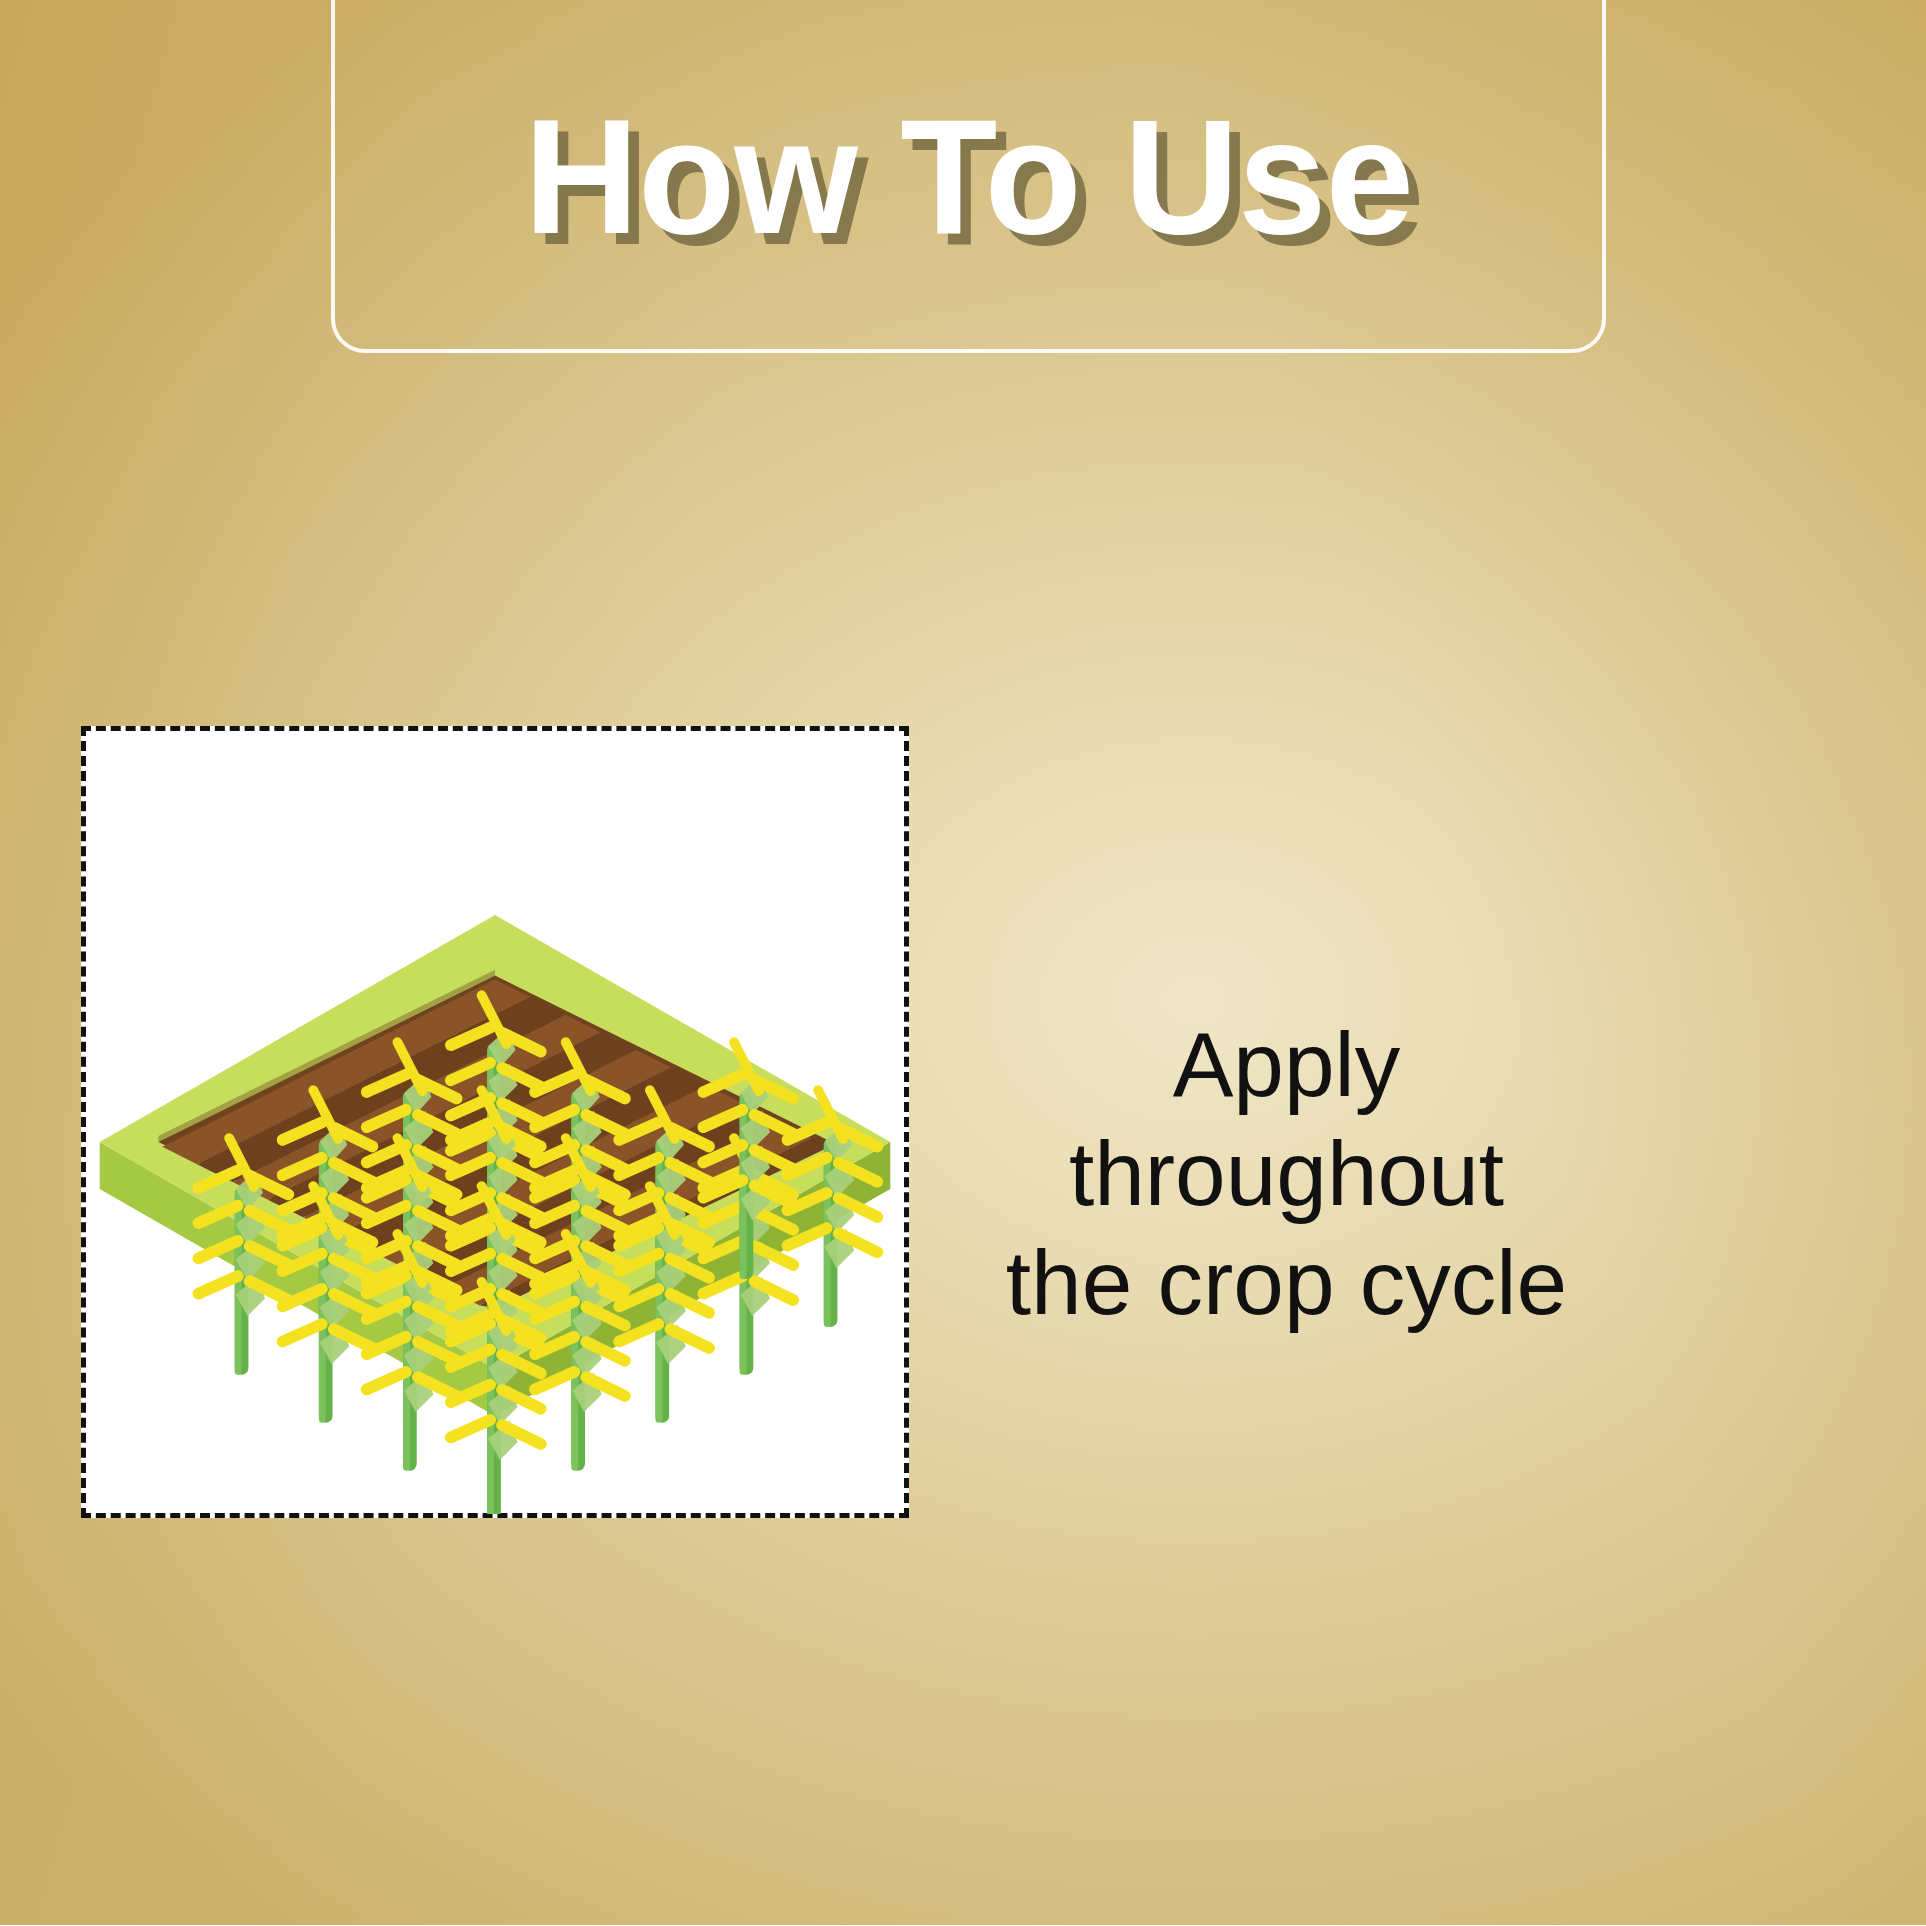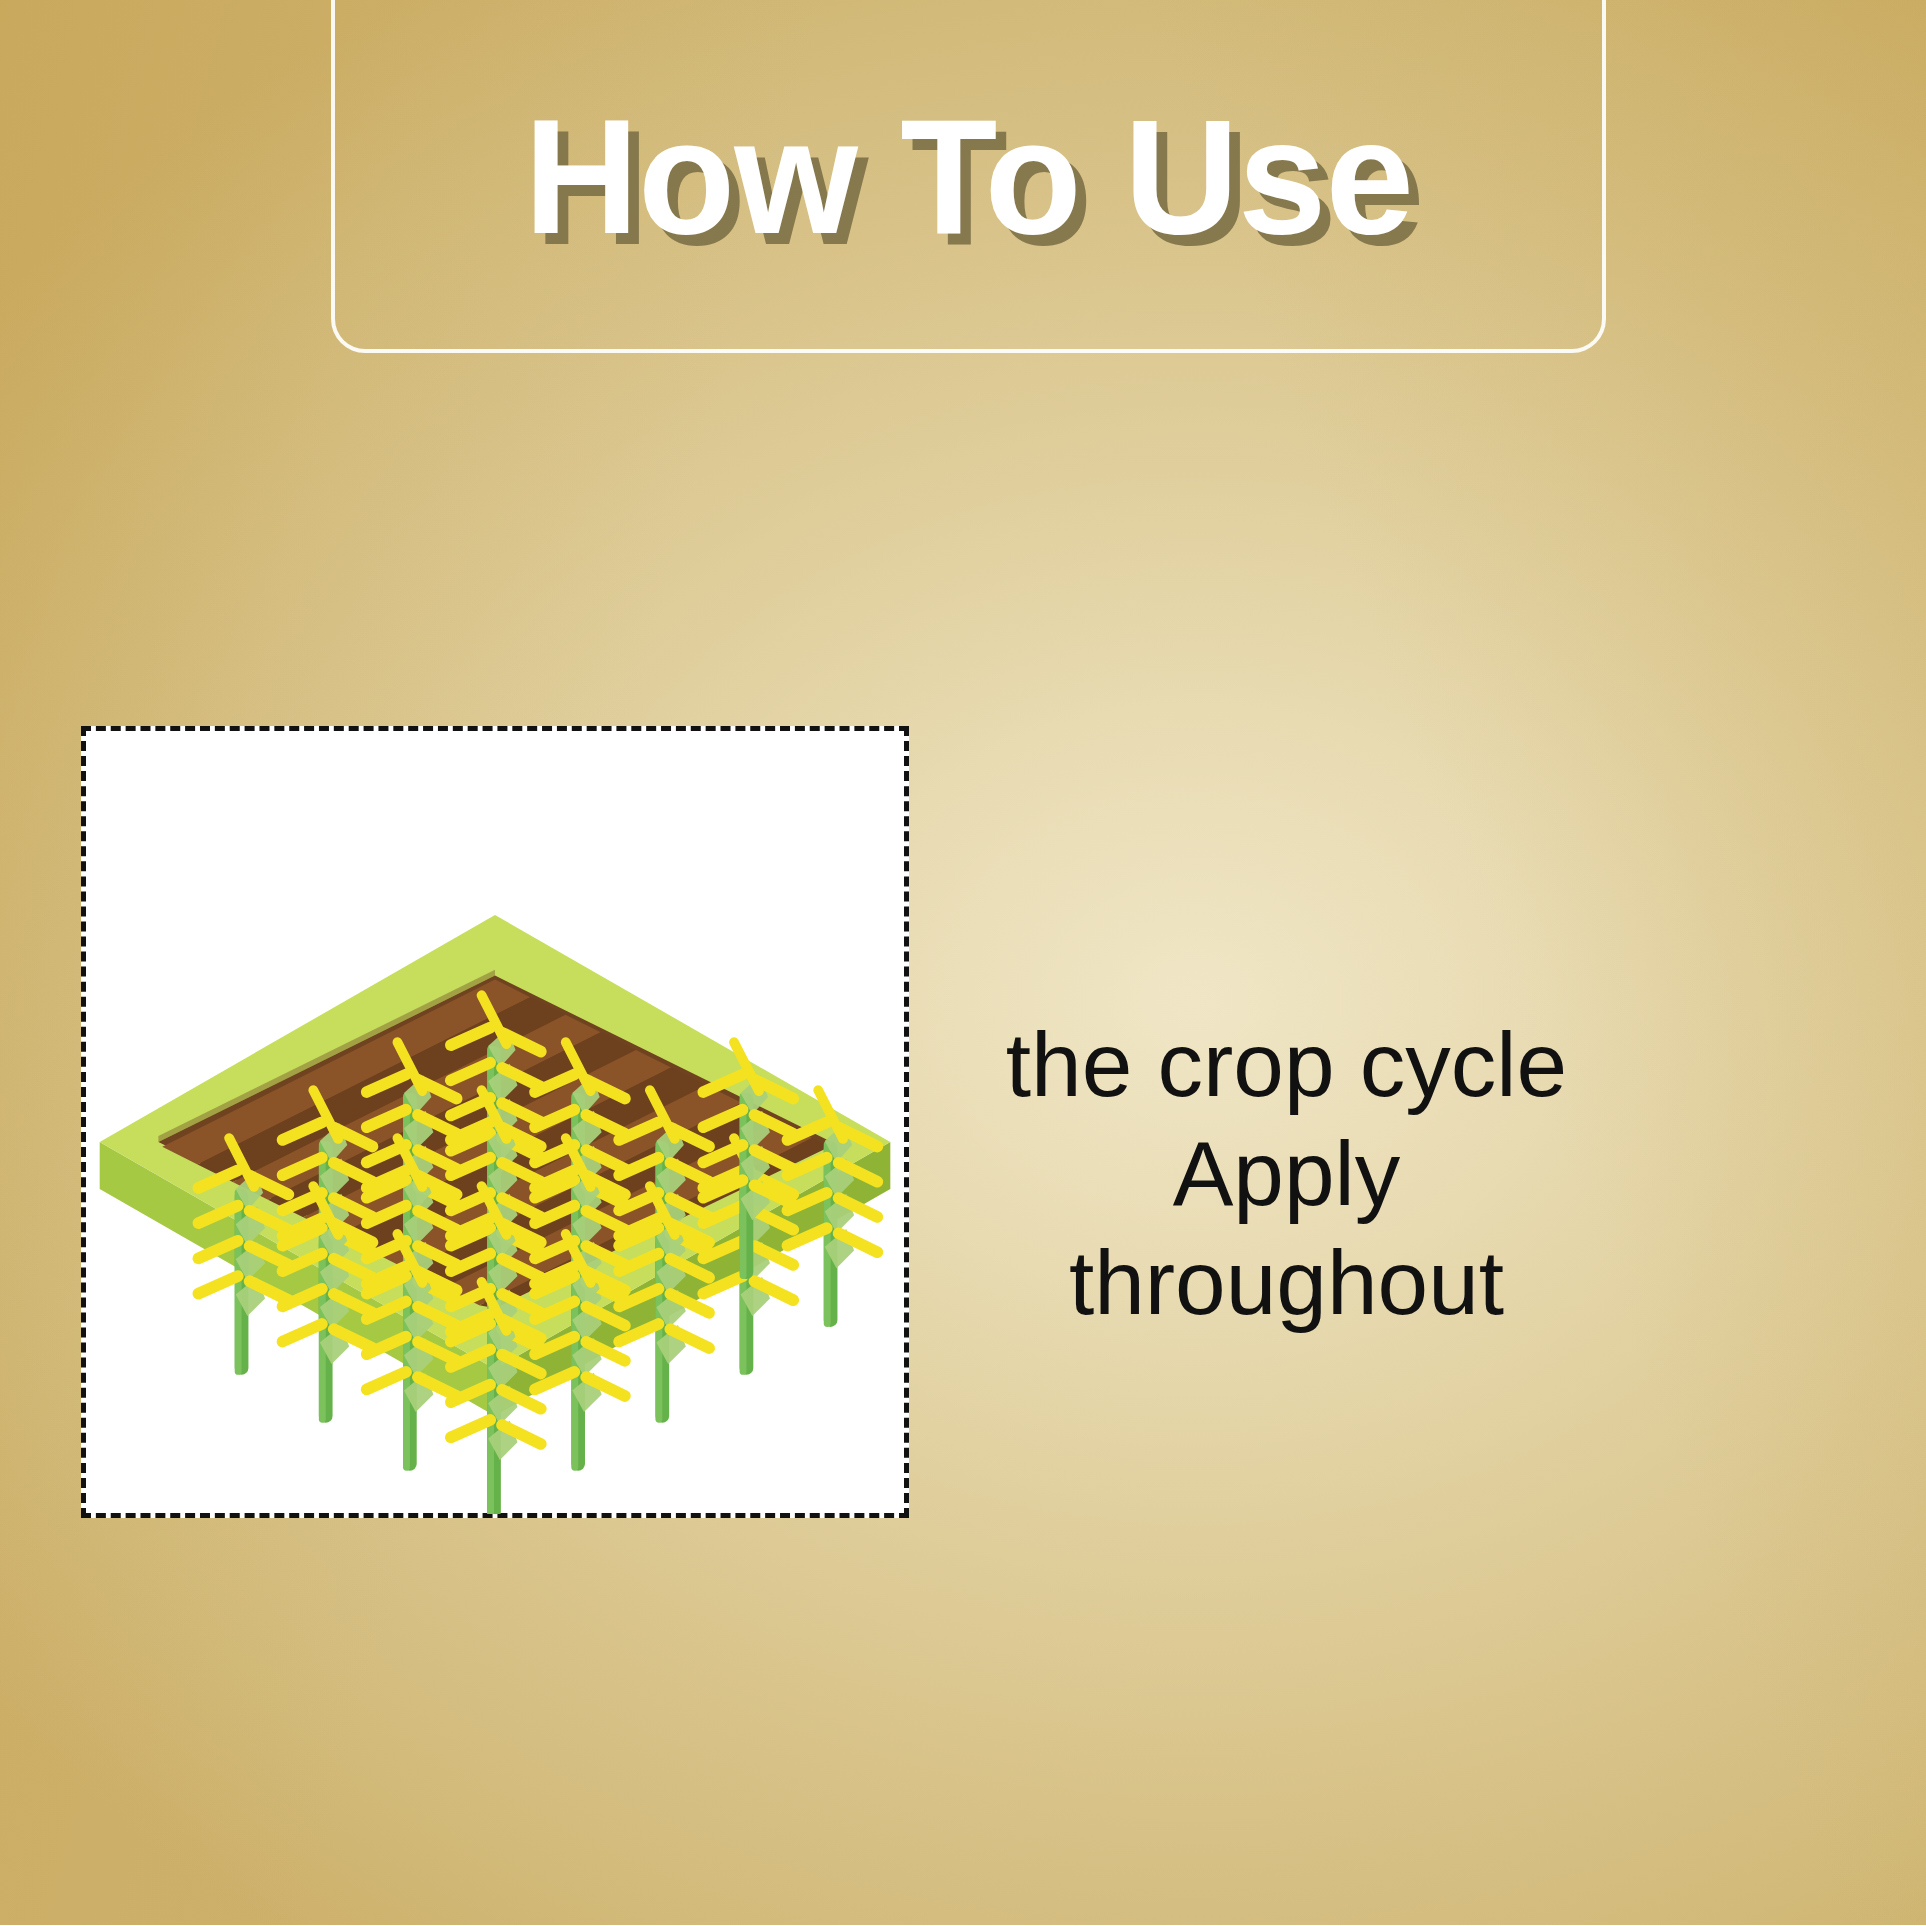--- a/index.html
+++ b/index.html
@@ -202,18 +202,18 @@
 
       <g>
         <use href="#cornplant" x="761" y="527"></use>
         <use href="#cornplant" x="675" y="478"></use>
       </g>
 
     </svg>
   </div>
 
   <div class="body-copy">
+    <span class="ln">Apply throughout</span>
     <span class="ln">the crop cycle</span>
-    <span class="ln">Apply throughout</span>
   </div>
 
 </div>
 
 
 </body></html>

